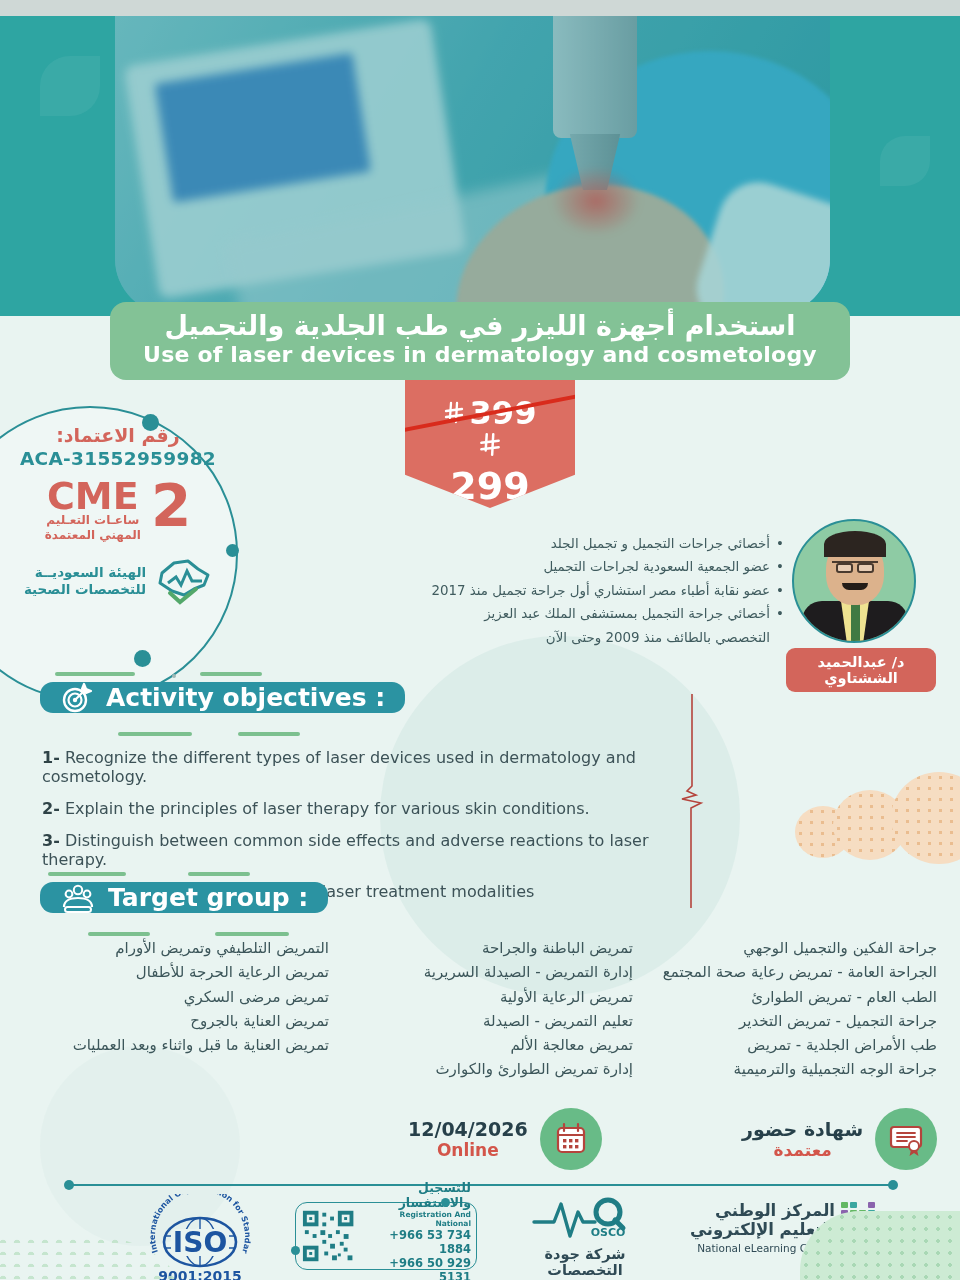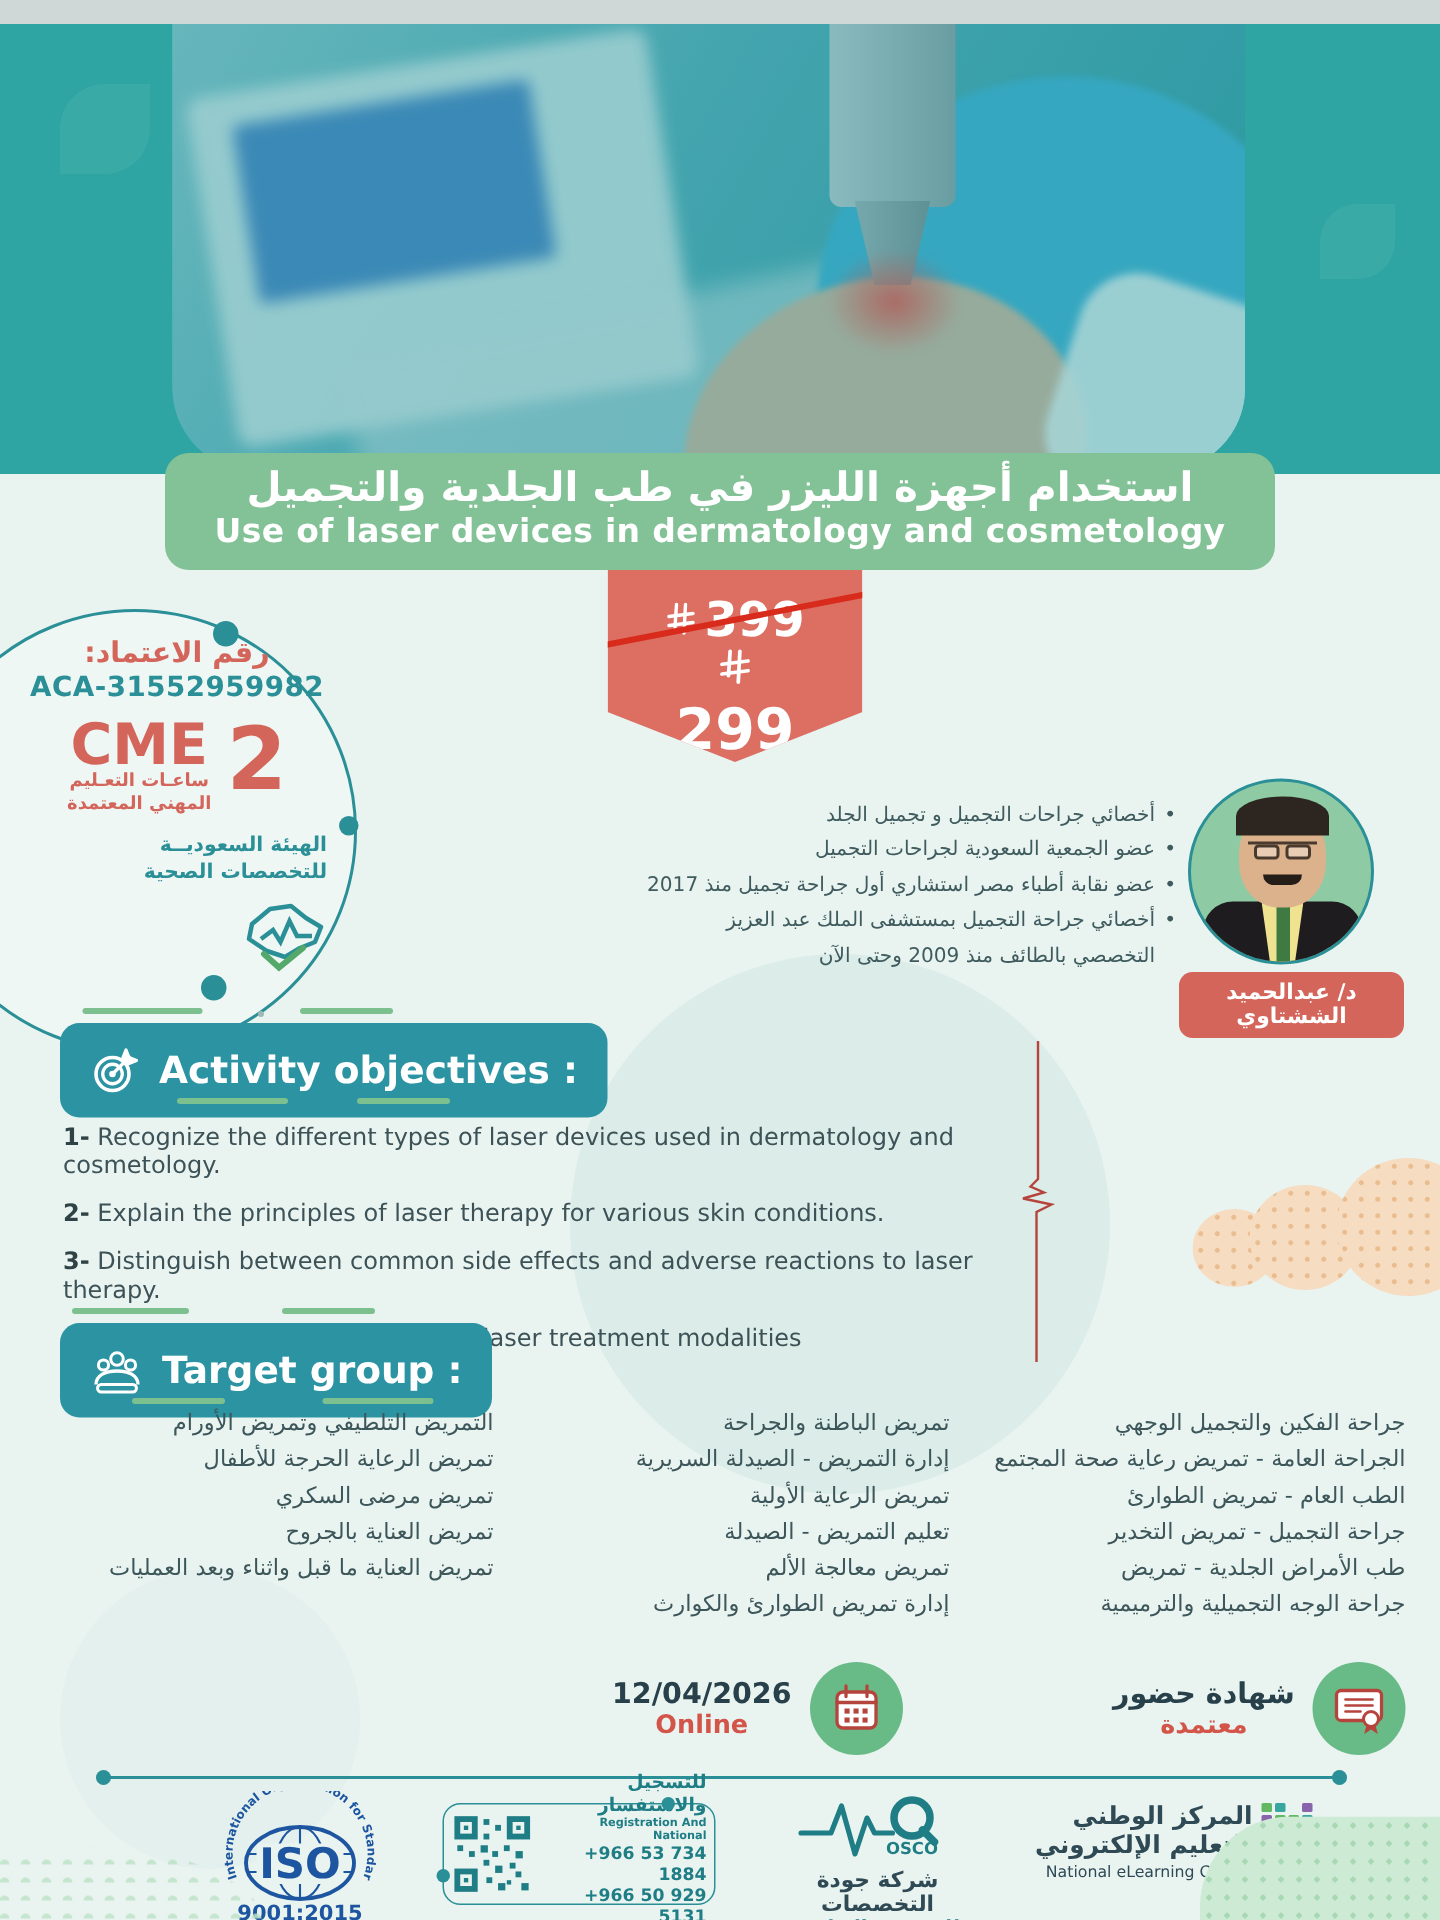--- a/index.html
+++ b/index.html
@@ -55,21 +55,21 @@
                 border:2px solid #2a8f96; background:rgba(255,255,255,.30); }
   .acc-dot { position:absolute; width:17px; height:17px; border-radius:50%; background:#2a8f96; }
   .acc-content { position:absolute; left:18px; top:408px; width:200px; text-align:center; }
   .acc-label { color:#d3655b; font-weight:bold; font-size:19px; direction:rtl; }
   .acc-num { color:#2a8f96; font-weight:bold; font-size:18.5px; letter-spacing:.3px; margin-top:2px; }
   .cme-row { display:flex; justify-content:center; align-items:flex-start; gap:10px; margin-top:10px; color:#d3655b; }
   .cme-left { text-align:center; }
   .cme-word { font-size:38px; font-weight:bold; line-height:.9; }
   .cme-sub { font-size:12px; font-weight:bold; direction:rtl; line-height:1.25; }
   .cme-hours { font-size:58px; font-weight:bold; line-height:.95; }
-  .scfhs { display:flex; justify-content:center; align-items:flex-end; gap:8px; margin-top:12px;flex-direction:column; }
+  .scfhs { display:flex; justify-content:center; align-items:center; gap:8px; margin-top:12px; }
   .scfhs-text { color:#2a8f96; font-size:13.5px; font-weight:bold; direction:rtl; line-height:1.3; text-align:right;}
 
   
   .speaker-photo { position:absolute; left:792px; top:503px; width:124px; height:124px; border-radius:50%;
                    background:#8ecba4; border:2px solid #2a8f96; overflow:hidden; }
   .sp-head { position:absolute; left:32px; top:18px; width:58px; height:66px; border-radius:45%; background:#dcb28c; }
   .sp-hair { position:absolute; left:30px; top:10px; width:62px; height:26px; border-radius:50% 50% 0 0; background:#2c2520; }
   .sp-glass { position:absolute; left:38px; top:40px; width:46px; height:12px;
               border-top:2px solid #4a3a2e; display:flex; gap:4px; justify-content:center;}
   .sp-glass i { width:17px; height:10px; border:2px solid #4a3a2e; border-radius:3px; background:rgba(255,255,255,.35);}
@@ -80,21 +80,21 @@
   .sp-tie { position:absolute; left:57px; top:82px; width:9px; height:40px; background:#3f7a43;}
   .speaker-name { position:absolute; left:786px; top:632px; width:150px; background:#d3655b; color:#fff;
                   font-size:14.5px; font-weight:bold; text-align:center; padding:6px 4px; border-radius:9px;
                   direction:rtl; }
   .speaker-bio { position:absolute; left:428px; top:516px; width:356px; direction:rtl; text-align:right;
                  color:#3f5b5e; font-size:13.4px; line-height:1.75; }
   .speaker-bio div { position:relative; padding-right:14px; }
   .speaker-bio div::before { content:"•"; position:absolute; right:0; color:#3f5b5e; }
 
   
-  .sec-header { position:absolute; height:63px; background:#2b93a2; border-radius:13px; color:#fff;
+  .sec-header { position:absolute; height:31px; background:#2b93a2; border-radius:13px; color:#fff;
                 display:flex; align-items:center; gap:12px; padding:0 20px; font-weight:bold; font-size:25px; }
   .dash { position:absolute; height:3.5px; background:#7cc08f; border-radius:2px; }
   .dot-sm { position:absolute; width:4px; height:4px; background:#9fb9b6; border-radius:50%; }
 
   
   .objectives { position:absolute; left:42px; top:732px; width:620px; color:#3c5257; font-size:16px; }
   .objectives .line { margin-bottom:13px; }
   .objectives b { color:#2f4347; }
 
   .ecg-line { position:absolute; left:675px; top:678px; }

